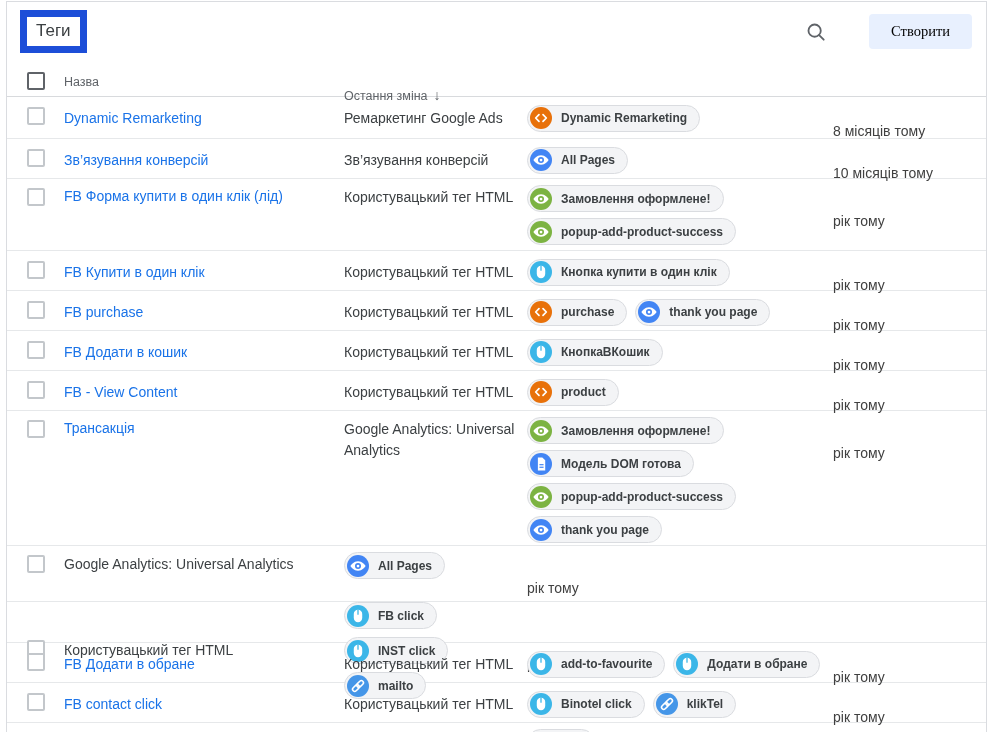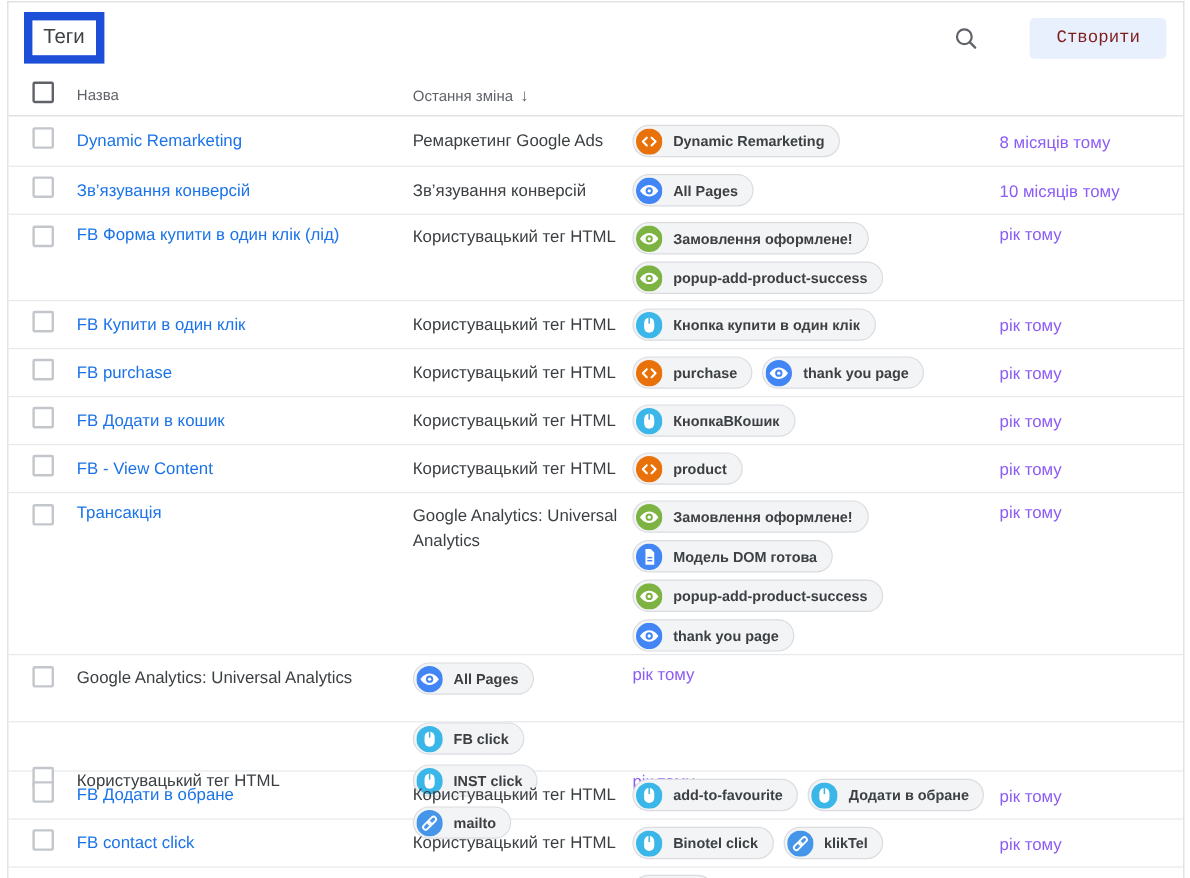--- a/index.html
+++ b/index.html
@@ -5,42 +5,42 @@
   html,body{margin:0;padding:0;background:#fff;width:992px;height:732px;overflow:hidden;
     font-family:"Liberation Sans","DejaVu Sans",sans-serif;-webkit-font-smoothing:antialiased;}
   .page{position:absolute;left:6px;top:1px;width:979px;height:730px;background:#fff;
     border:1px solid #dadce0;border-bottom:0;overflow:hidden;}
   
   .topbar{height:59px;display:flex;align-items:center;}
   .title-box{margin-left:13px;border:7px solid #1d4ed8;padding:5px 9px;background:#fff;}
   .title{margin:0;font-size:17px;font-weight:400;color:#3c4043;line-height:1.1;}
   .topbar-actions{margin-left:auto;display:flex;align-items:center;gap:26px;margin-right:14px;}
   .search{width:22px;height:22px;display:inline-flex;cursor:pointer;}
-  .create-btn{background:#e8f0fe;color:#7f1d1d;border:none;border-radius:4px;
-    font-family:Liberation Mono, monospace;font-size:14.5px;font-weight:500;padding:9px 22px;cursor:pointer;margin-left:16px;}
+  .create-btn{background:#e8f0fe;color:#000000;border:none;border-radius:4px;
+    font-family:Liberation Serif, serif;font-size:14.5px;font-weight:500;padding:9px 22px;cursor:pointer;margin-left:16px;}
   
   .grid{display:grid;grid-template-columns:57px 280px 183px 306px 1fr;}
   .thead{height:35px;align-items:center;border-bottom:1px solid #d8dadd;
     color:#5f6368;font-size:12.5px;}
   .cb{display:inline-block;width:14px;height:14px;border:2px solid #c3c7cb;border-radius:2px;
     background:#fff;cursor:pointer;}
   .header-cb{border-color:#5f6368;}
   .cb-col{padding-left:20px;}
   .type-col{padding-right:12px;}
-  .time-col{white-space:nowrap;}
+  .time-col{white-space:nowrap;margin-top:26px;}
   .arrow{margin-left:6px;font-size:14px;color:#5f6368;}
   
   .row{align-items:center;border-bottom:1px solid #e6e8ea;box-sizing:border-box;}
   .row.top{align-items:start;}
   .row.top .cb-col{padding-top:9px;}
   .row.top .name-col,.row.top .type-col,.row.top .time-col{padding-top:8px;}
   .row.top .triggers{padding-top:6px;}
   .name-link{color:#1a73e8;font-size:14px;text-decoration:none;display:inline-block;padding-right:14px;}
   .type-col{color:#3c4043;font-size:14px;line-height:1.5;}
-  .time{color:#8b5cf6;font-size:14px;}
+  .time{color:#404040;font-size:14px;}
   .triggers{display:flex;flex-wrap:wrap;gap:8px;align-items:center;padding-right:8px;}
   .triggers.stack{flex-direction:column;align-items:flex-start;gap:6px;}
   .chip{display:inline-flex;align-items:center;height:27px;box-sizing:border-box;
     background:#f3f4f6;border:1px solid #dadce0;border-radius:14px;padding:0 12px 0 2px;
     gap:9px;cursor:pointer;flex:none;}
   .chip.stub{width:68px;padding-right:2px;}
   .chip-icon{width:22px;height:22px;display:inline-flex;flex:none;}
   .chip-label{font-size:12px;font-weight:700;color:#3c4043;white-space:nowrap;}
 </style>
 </head>

